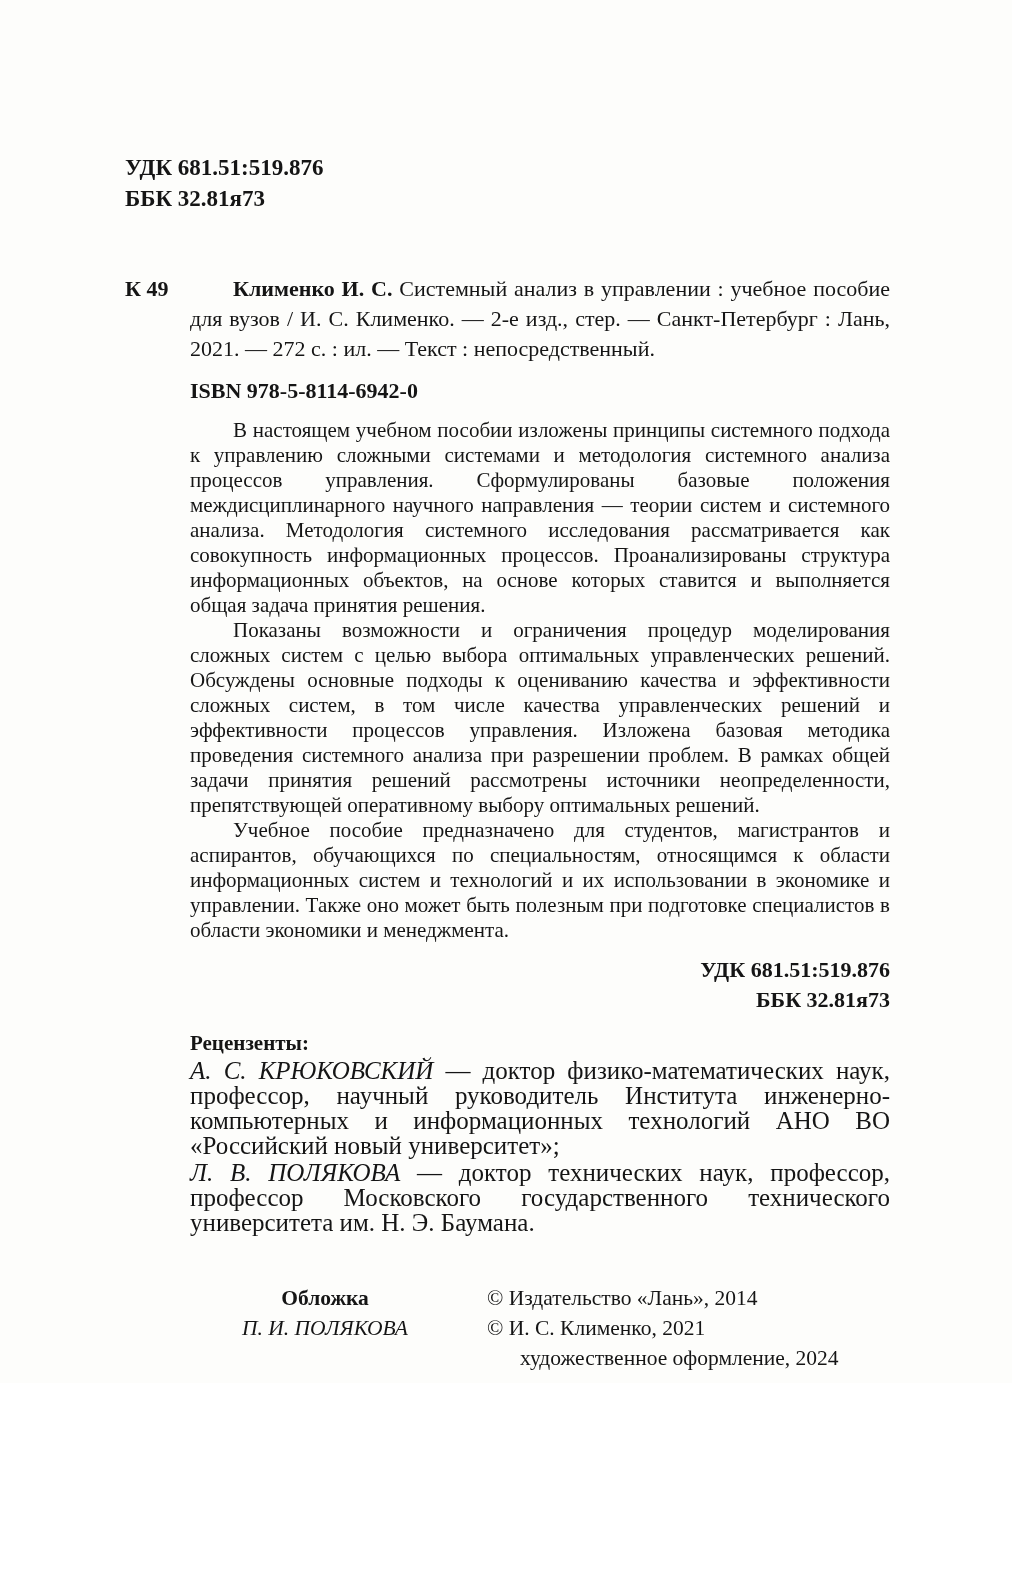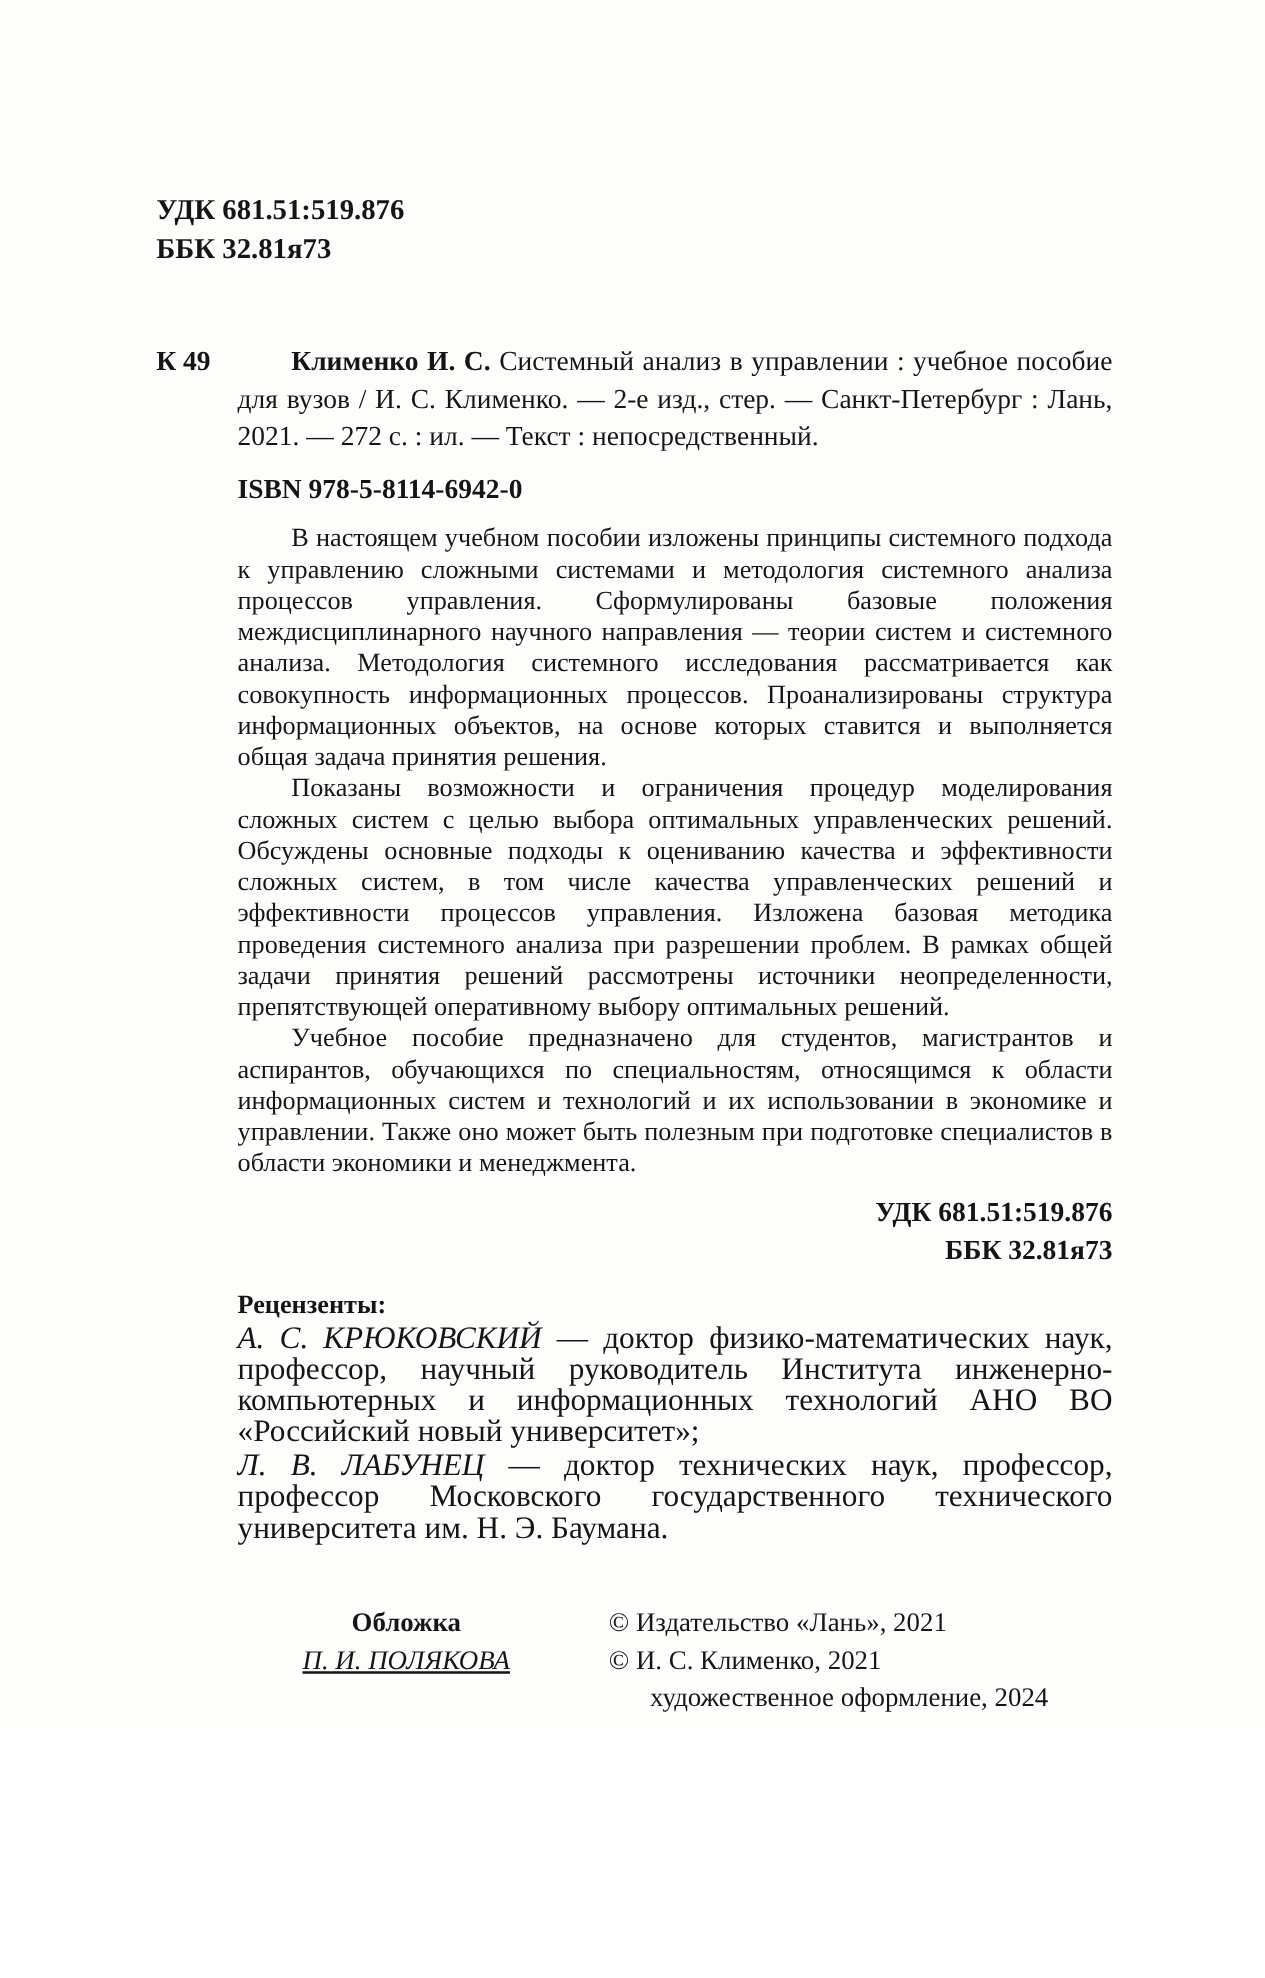--- a/index.html
+++ b/index.html
@@ -88,21 +88,20 @@
   .cover-block {
     width: 270px;
     text-align: center;
     flex: 0 0 auto;
   }
   .cover-label {
     font-weight: bold;
   }
   .cover-name {
     font-style: italic;
-    text-decoration: underline;
   }
   .copyright-block {
     margin-left: 27px;
     flex: 1 1 auto;
   }
   .c-indent {
     padding-left: 33px;
   }
 </style>
 </head>
@@ -130,27 +129,27 @@
 
   <div class="codes-bottom">
     <div>УДК 681.51:519.876</div>
     <div>ББК 32.81я73</div>
   </div>
 
   <p class="reviewers-title">Рецензенты:</p>
 
   <p class="reviewer"><i class="rev-name">А. С. КРЮКОВСКИЙ</i><span> — доктор физико-математических наук, профессор, научный руководитель Института инженерно-компьютерных и информационных технологий АНО ВО «Российский новый университет»;</span></p>
 
-  <p class="reviewer"><i class="rev-name">Л. В. ЛАБУНЕЦ</i><span> — доктор технических наук, профессор, профессор Московского государственного технического университета им. Н. Э. Баумана.</span></p>
+  <p class="reviewer"><i class="rev-name">Л. В. ПОЛЯКОВА</i><span> — доктор технических наук, профессор, профессор Московского государственного технического университета им. Н. Э. Баумана.</span></p>
 
   <div class="imprint-row">
     <div class="cover-block">
       <div class="cover-label">Обложка</div>
       <div class="cover-name">П. И. ПОЛЯКОВА</div>
     </div>
     <div class="copyright-block">
-      <div class="c-line">© Издательство «Лань», 2021</div>
+      <div class="c-line">© Издательство «Лань», 2014</div>
       <div class="c-line">© И. С. Клименко, 2021</div>
       <div class="c-line c-indent">художественное оформление, 2024</div>
     </div>
   </div>
 
 </div>
 
 </body></html>

